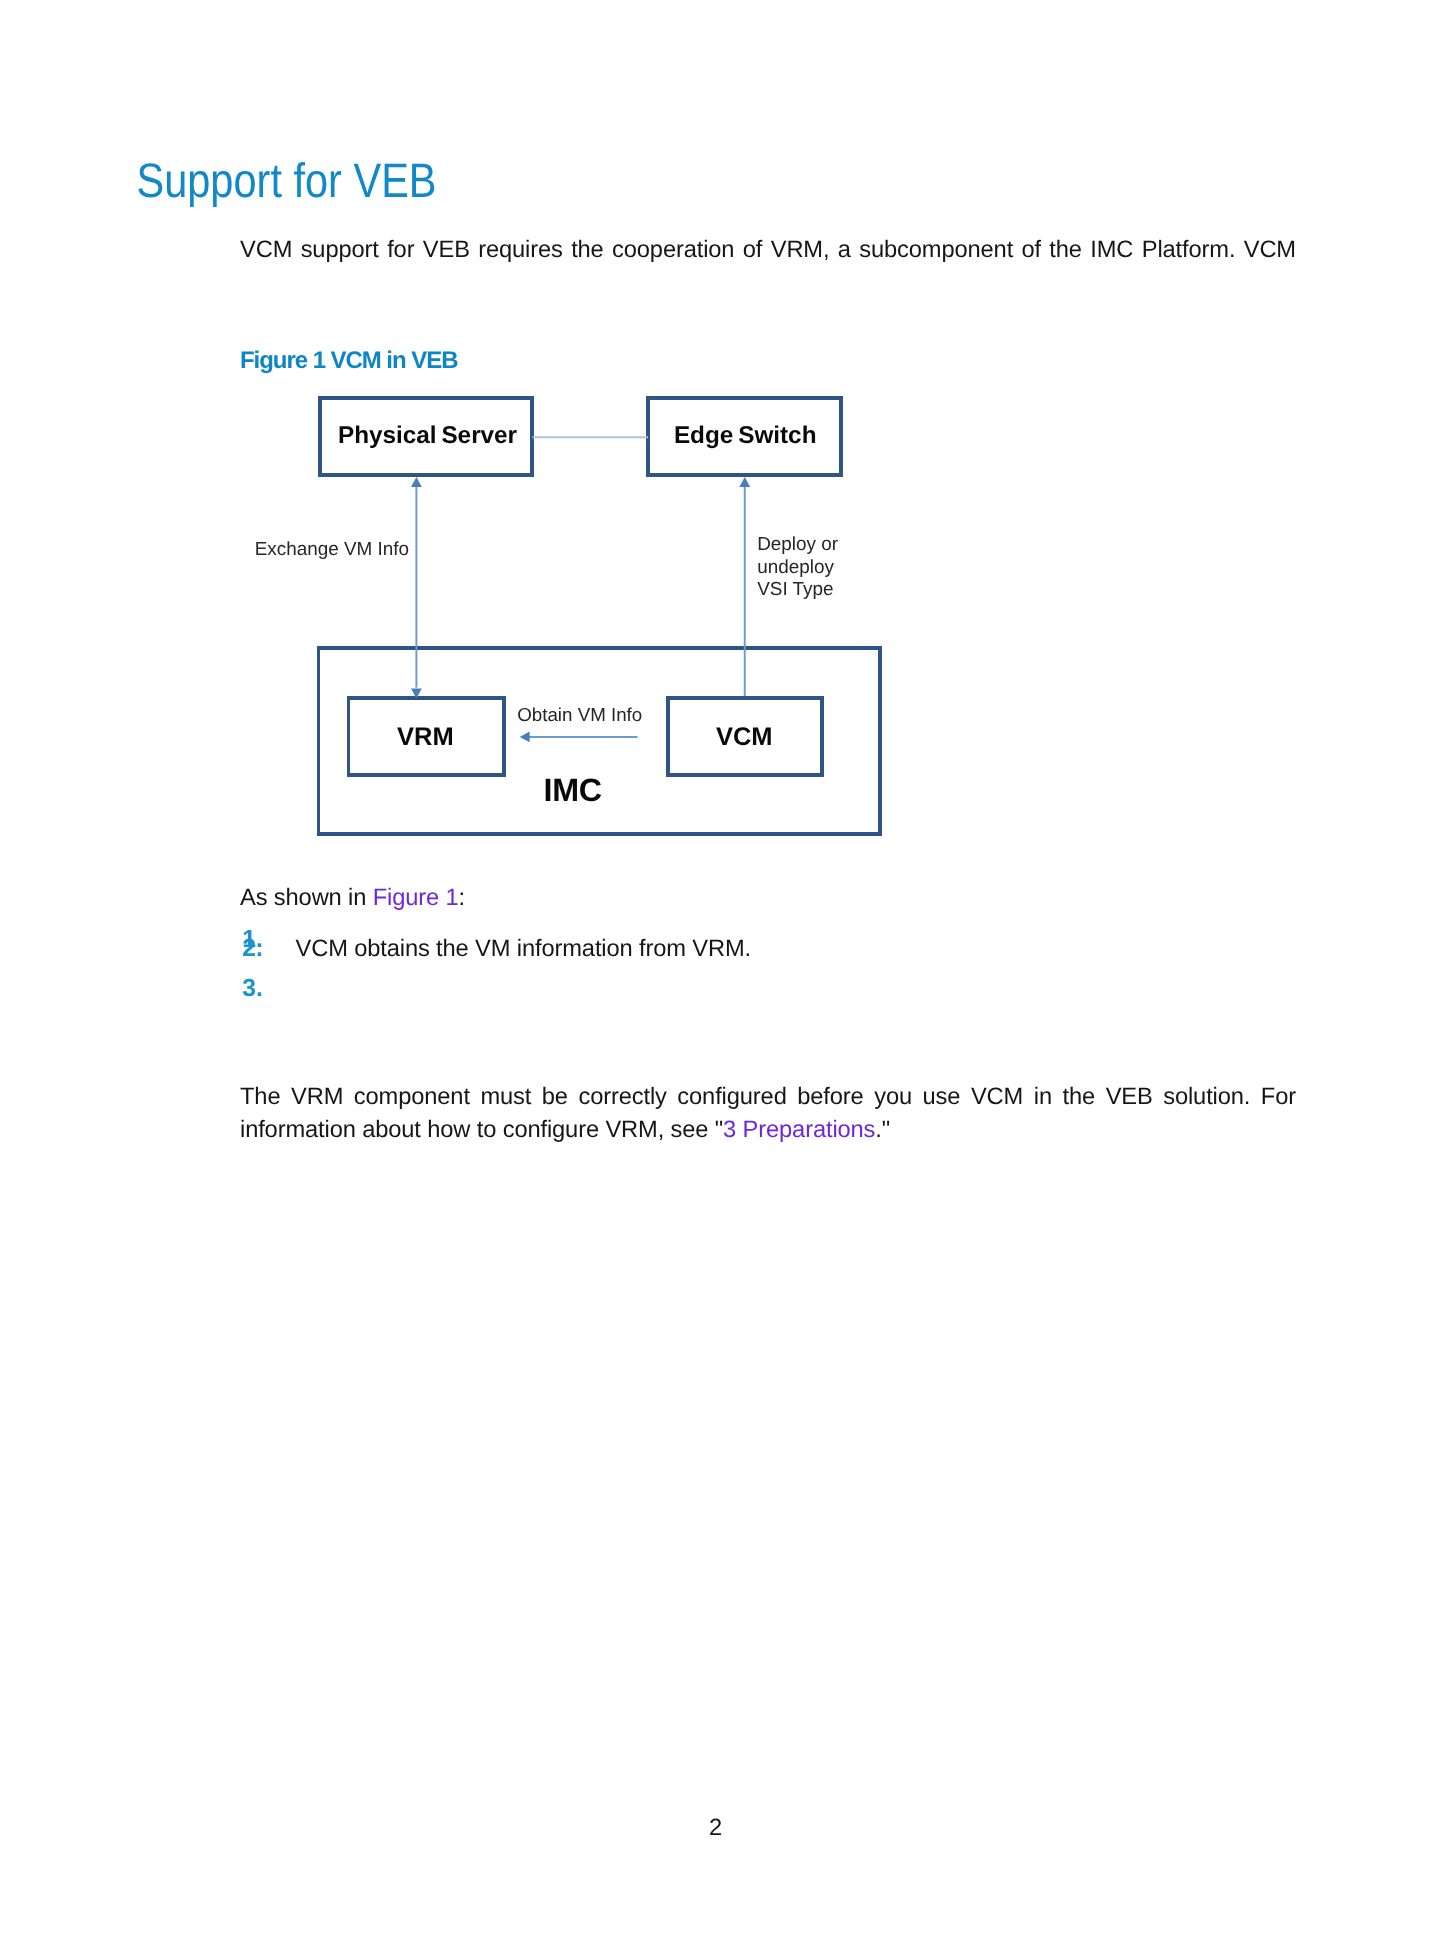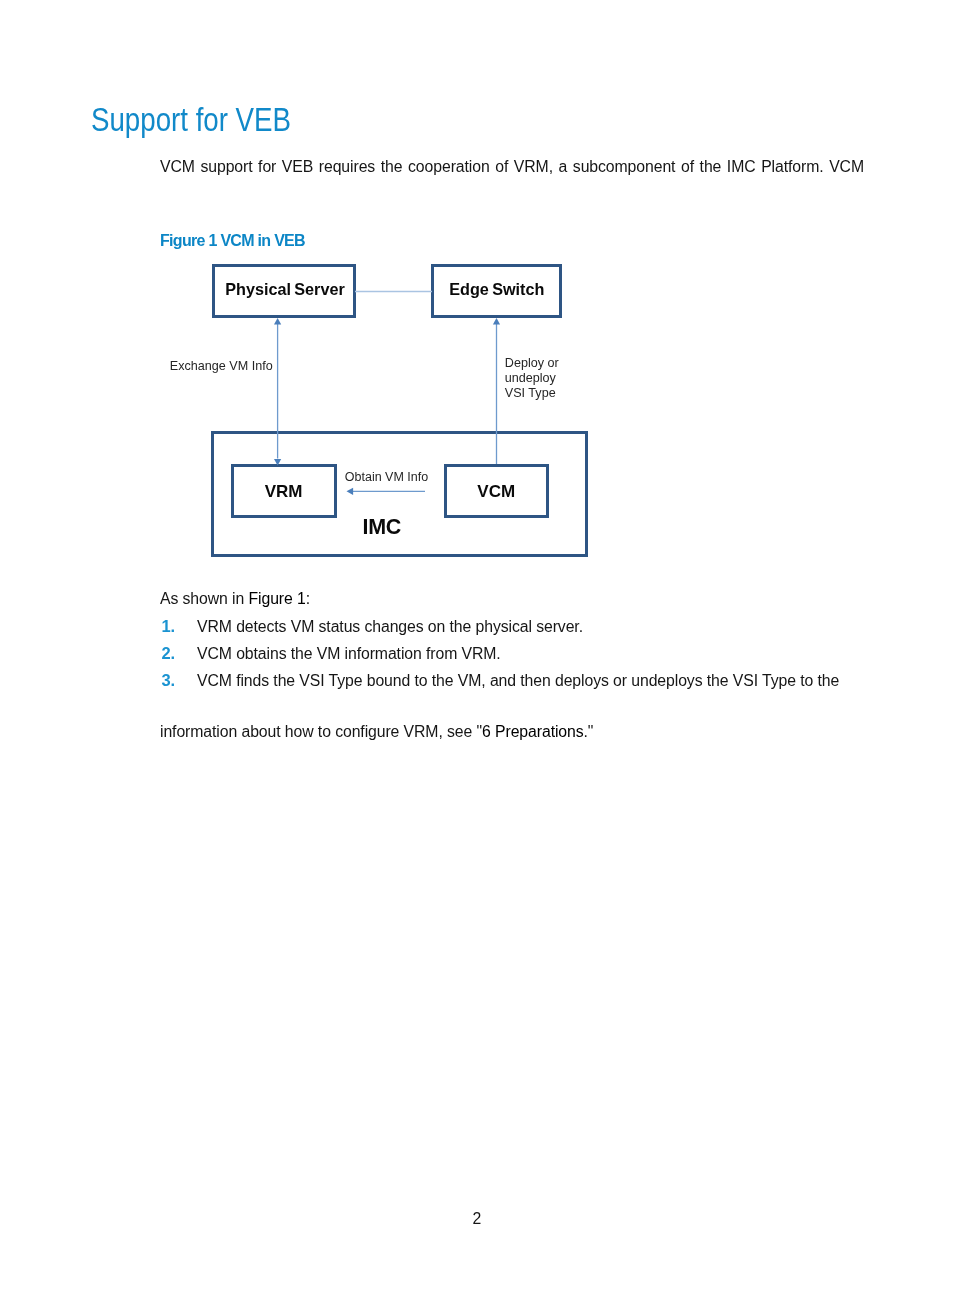--- a/index.html
+++ b/index.html
@@ -10,21 +10,21 @@
   .txtlayer{transform:translateZ(0);}
   .h1{position:absolute;left:91px;top:101.5px;font-size:32.3px;font-weight:400;color:#1189c9;
       letter-spacing:0px;transform:scaleX(0.857);transform-origin:0 0;white-space:nowrap;}
   .body-col{position:absolute;left:160px;top:157px;width:704px;}
   p.just{margin:0;font-size:15.8px;line-height:20.8px;color:#161616;text-align:justify;text-justify:inter-word;white-space:nowrap;letter-spacing:-0.09px;}
   p.just.jline{text-align-last:justify;}
   p.just.lastline{text-align:left;}
   .cap{position:absolute;left:160px;top:232px;font-size:16px;font-weight:bold;color:#0c86c6;letter-spacing:-0.7px;}
   .fig{position:absolute;left:0;top:0;width:954px;height:1296px;pointer-events:none;}
   .lead{position:absolute;left:160px;top:590px;font-size:15.8px;color:#161616;letter-spacing:-0.09px;}
-  .lnk{color:#000000;text-decoration:none;}
+  .lnk{color:#6d28d9;text-decoration:none;}
   ol.steps{position:absolute;left:160px;top:616px;width:704px;margin:0;padding:0;list-style:none;}
   ol.steps li{position:relative;padding-left:37px;font-size:15.8px;line-height:21px;color:#161616;margin-bottom:6px;letter-spacing:-0.09px;}
   ol.steps li .num{position:absolute;left:1.5px;top:-0.5px;color:#1a93d1;font-weight:bold;font-size:16.5px;}
   ol.steps li .sl{display:block;}
   .p-final{position:absolute;left:160px;top:721px;width:704px;}
   .p-final p.just{line-height:21.6px;}
   .pageno{position:absolute;left:0;top:1210px;width:954px;text-align:center;font-size:15.8px;color:#161616;}
   svg text.blbl{font-family:"Liberation Sans",sans-serif;font-size:16.2px;font-weight:bold;fill:#0a0a0a;word-spacing:-1.2px;}
   svg text.blbl-lg{font-family:"Liberation Sans",sans-serif;font-size:17px;font-weight:bold;fill:#0a0a0a;}
   svg text.blbl-xl{font-family:"Liberation Sans",sans-serif;font-size:21.5px;font-weight:bold;fill:#0a0a0a;letter-spacing:-0.2px;}
@@ -69,28 +69,28 @@
           <text x="504.8" y="366.5" text-anchor="start" class="albl">Deploy or</text>
           <text x="504.8" y="381.8" text-anchor="start" class="albl">undeploy</text>
           <text x="504.8" y="396.7" text-anchor="start" class="albl">VSI Type</text>
           <text x="344.8" y="480.8" text-anchor="start" class="albl2">Obtain VM Info</text>
         </svg>
   </div>
 
   <div class="lead"><span>As shown in </span><a class="lnk">Figure 1</a><span>:</span></div>
 
   <ol class="steps">
-    <li><span class="num">1.</span><span>VRM detects VM status changes on the physical server.</span></li>
+    <li><span class="num">1.</span></li>
     <li><span class="num">2.</span><span>VCM obtains the VM information from VRM.</span></li>
     <li>
           <span class="num">3.</span>
-          <span class="sl">VCM finds the VSI Type bound to the VM, and then deploys or undeploys the VSI Type to the</span>
         </li>
   </ol>
 
   <div class="p-final">
-    <p class="just lastline"><span>information about how to configure VRM, see "</span><a class="lnk">6 Preparations</a><span>."</span></p>
+    <p class="just jline">The VRM component must be correctly configured before you use VCM in the VEB solution. For</p>
+    <p class="just lastline"><span>information about how to configure VRM, see "</span><a class="lnk">3 Preparations</a><span>."</span></p>
   </div>
 
   <div class="pageno">2</div>
 
   </div>
 </div>
 
 </body></html>

